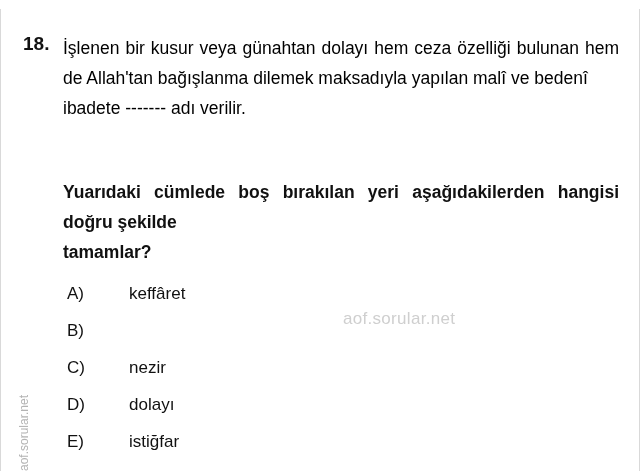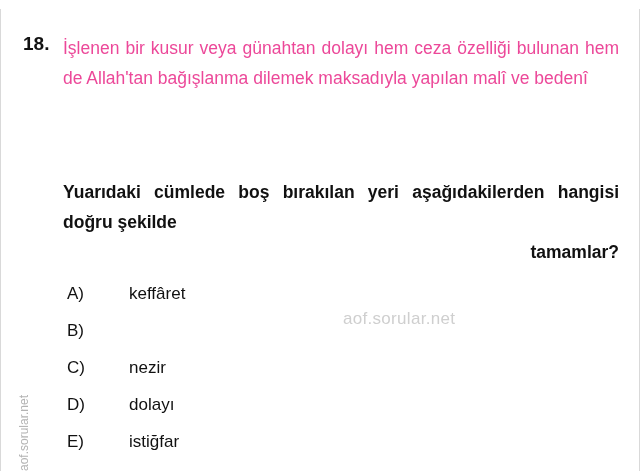--- a/index.html
+++ b/index.html
@@ -58,42 +58,42 @@
 
   .stem {
     position: absolute;
     left: 62px;
     top: 24px;
     width: 556px;
     font-size: 17.5px;
     line-height: 30px;
     text-align: justify;
     text-justify: inter-word;
-    color: #ec4899;
+    color: #000000;
   }
   .stem span.lastline {
     display: block;
     text-align: left;
   }
 
   .prompt {
     position: absolute;
     left: 62px;
     top: 168px;
     width: 556px;
     font-size: 17.5px;
     font-weight: bold;
     line-height: 30px;
     text-align: justify;
     text-justify: inter-word;
     color: #111;
   }
   .prompt .lastline {
     display: block;
-    text-align: right;
+    text-align: left;
   }
 
   .options {
     position: absolute;
     left: 66px;
     top: 275px;
     width: 540px;
   }
   .option {
     display: flex;
@@ -131,20 +131,21 @@
   <div class="side-mark-wrap">
     <div class="side-mark-text">aof.sorular.net</div>
   </div>
 
   <div class="q-number">18.</div>
 
   <div class="stem">
     <span>İşlenen bir kusur veya günahtan dolayı hem ceza</span>
     <span>özelliği bulunan hem de Allah'tan bağışlanma</span>
     <span>dilemek maksadıyla yapılan malî ve bedenî</span>
+    <span class="lastline">ibadete ------- adı verilir.</span>
   </div>
 
   <div class="prompt">
     <span>Yuarıdaki cümlede boş bırakılan yeri</span>
     <span>aşağıdakilerden hangisi doğru şekilde</span>
     <span class="lastline">tamamlar?</span>
   </div>
 
   <div class="options">
     <div class="option">

